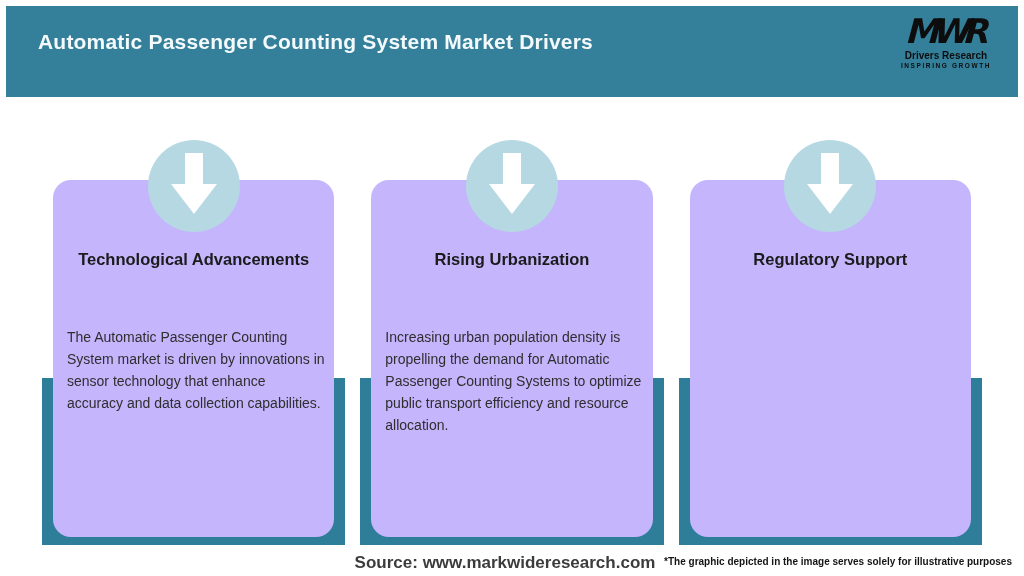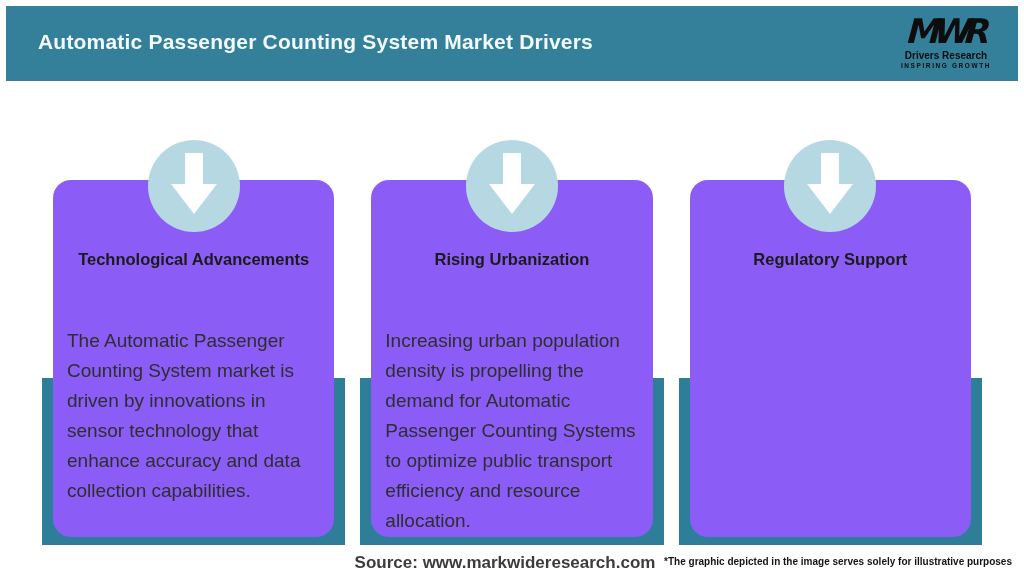--- a/index.html
+++ b/index.html
@@ -9,21 +9,21 @@
     width: 1024px; height: 576px;
     background: #ffffff;
     font-family: "Liberation Sans", sans-serif;
     overflow: hidden;
   }
 
   
   .header {
     position: absolute;
     top: 6px; left: 6px; right: 6px;
-    height: 75px;
+    height: 91px;
     background: #347f9a;
   }
   .header-title {
     position: absolute;
     top: 24px; left: 32px;
     color: #f4fafb;
     font-size: 21px;
     font-weight: bold;
     letter-spacing: 0.2px;
   }
@@ -68,21 +68,21 @@
   .backing {
     position: absolute;
     left: 0; right: 0;
     top: 238px; bottom: 0;
     background: #2f7e99;
   }
   .card {
     position: absolute;
     left: 11px; right: 11px;
     top: 40px; height: 357px;
-    background: #8b5cf6;
+    background: #c4b5fd;
     border-radius: 18px;
   }
   .circle {
     position: absolute;
     top: 0; left: 50%;
     transform: translateX(-50%);
     width: 92px; height: 92px;
     border-radius: 50%;
     background: #b5d8e3;
   }
@@ -92,21 +92,21 @@
     position: absolute;
     top: 70px; left: 0; right: 0;
     text-align: center;
     font-size: 16.5px;
     font-weight: bold;
     color: #1b1b1b;
   }
   .card-body {
     position: absolute;
     top: 146px; left: 14px; right: 9px;
-    font-size: 19px;
+    font-size: 14px;
     line-height: 1.58;
     color: #2e2e2e;
   }
 
   
   .source {
     position: absolute;
     left: 330px; top: 553px;
     width: 350px;
     text-align: center;

